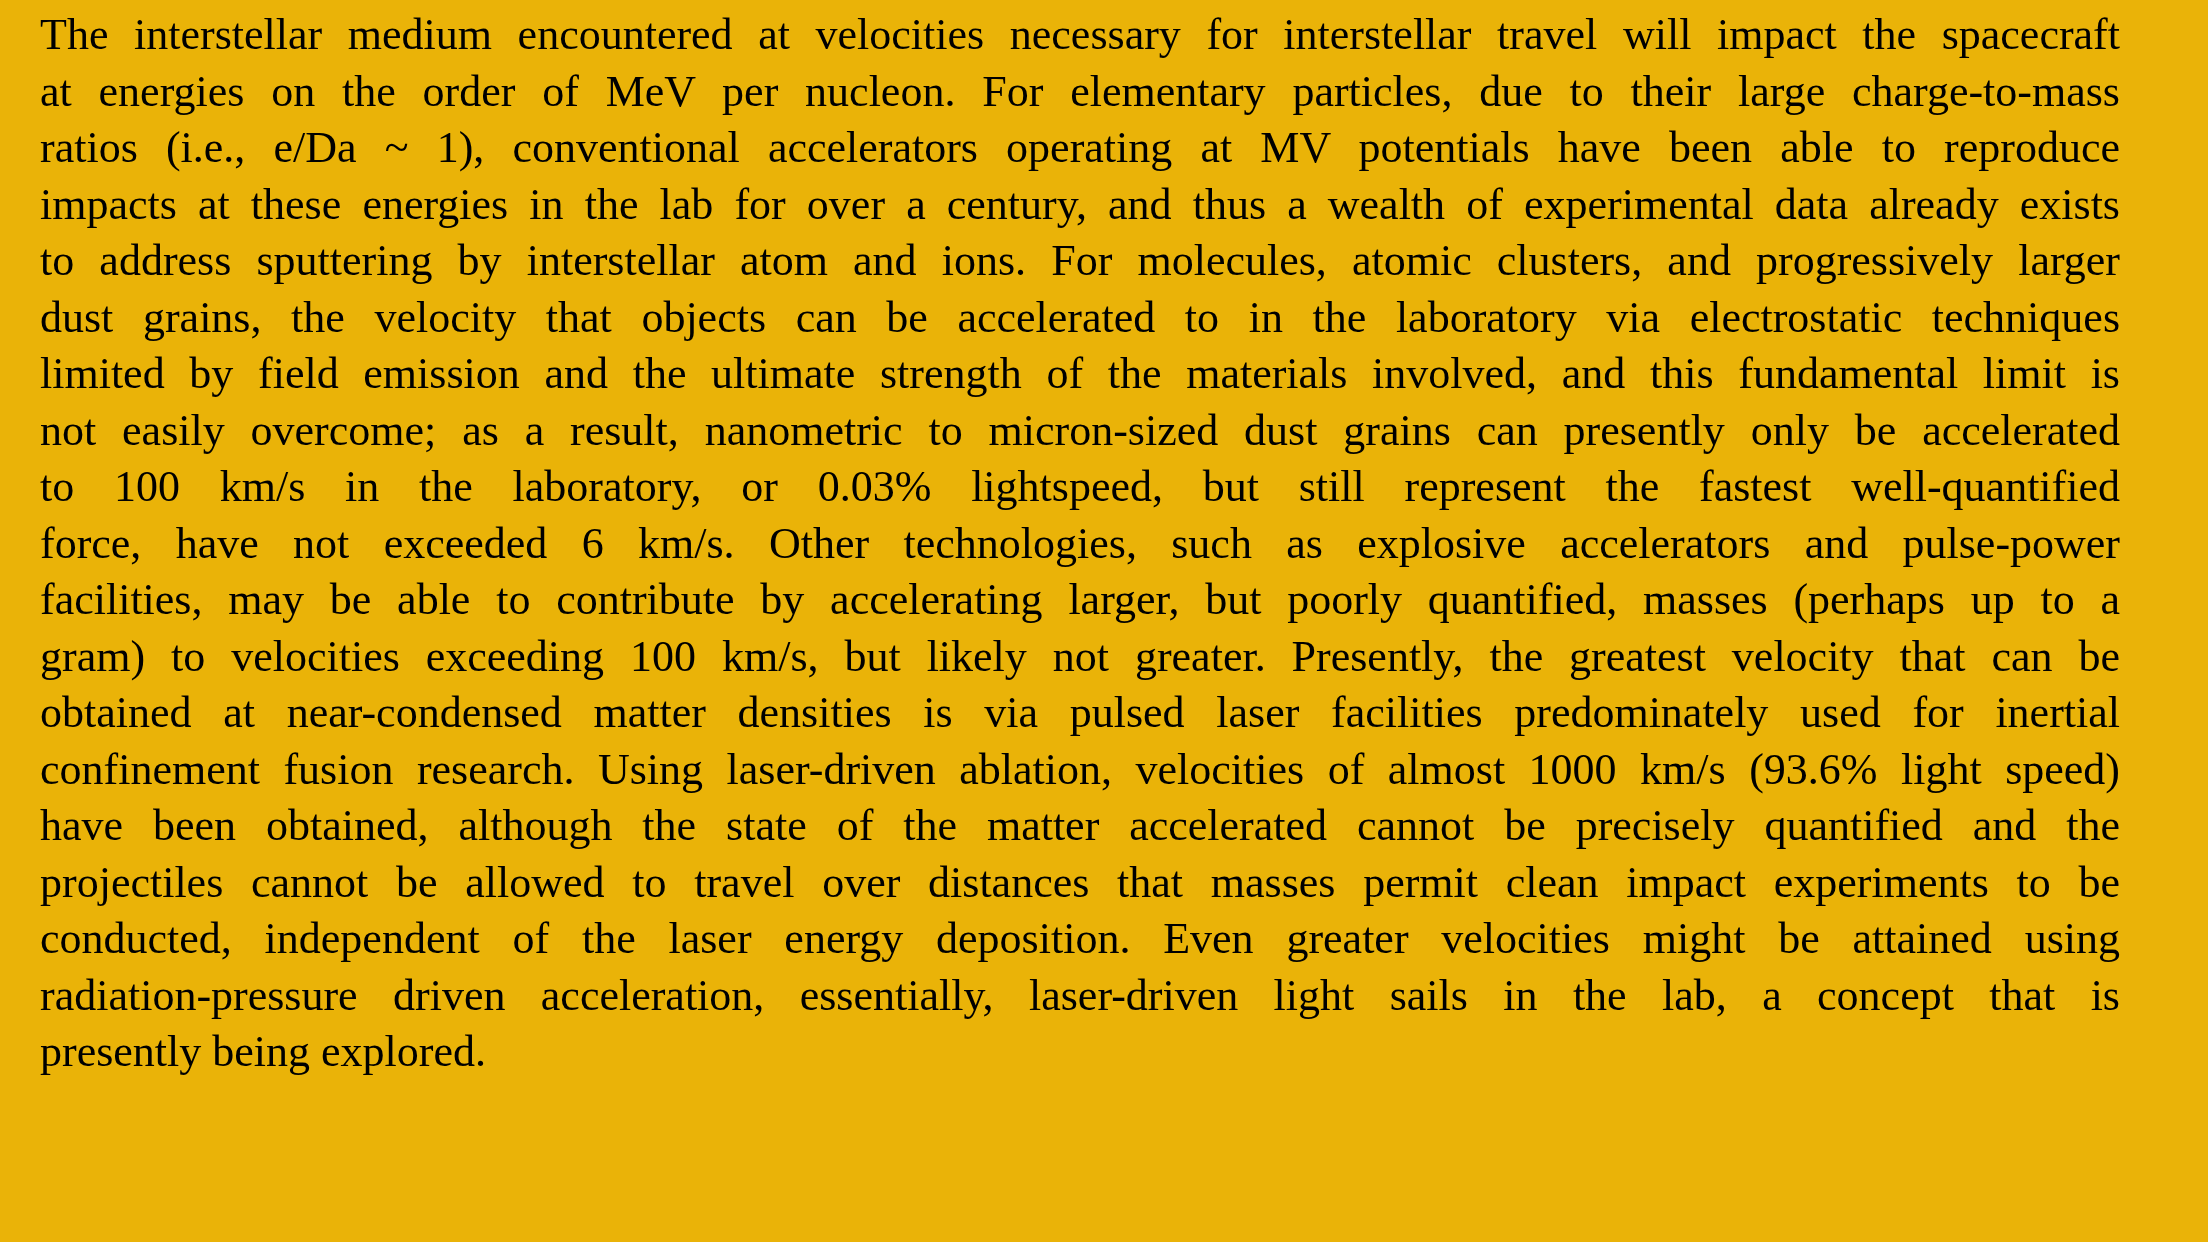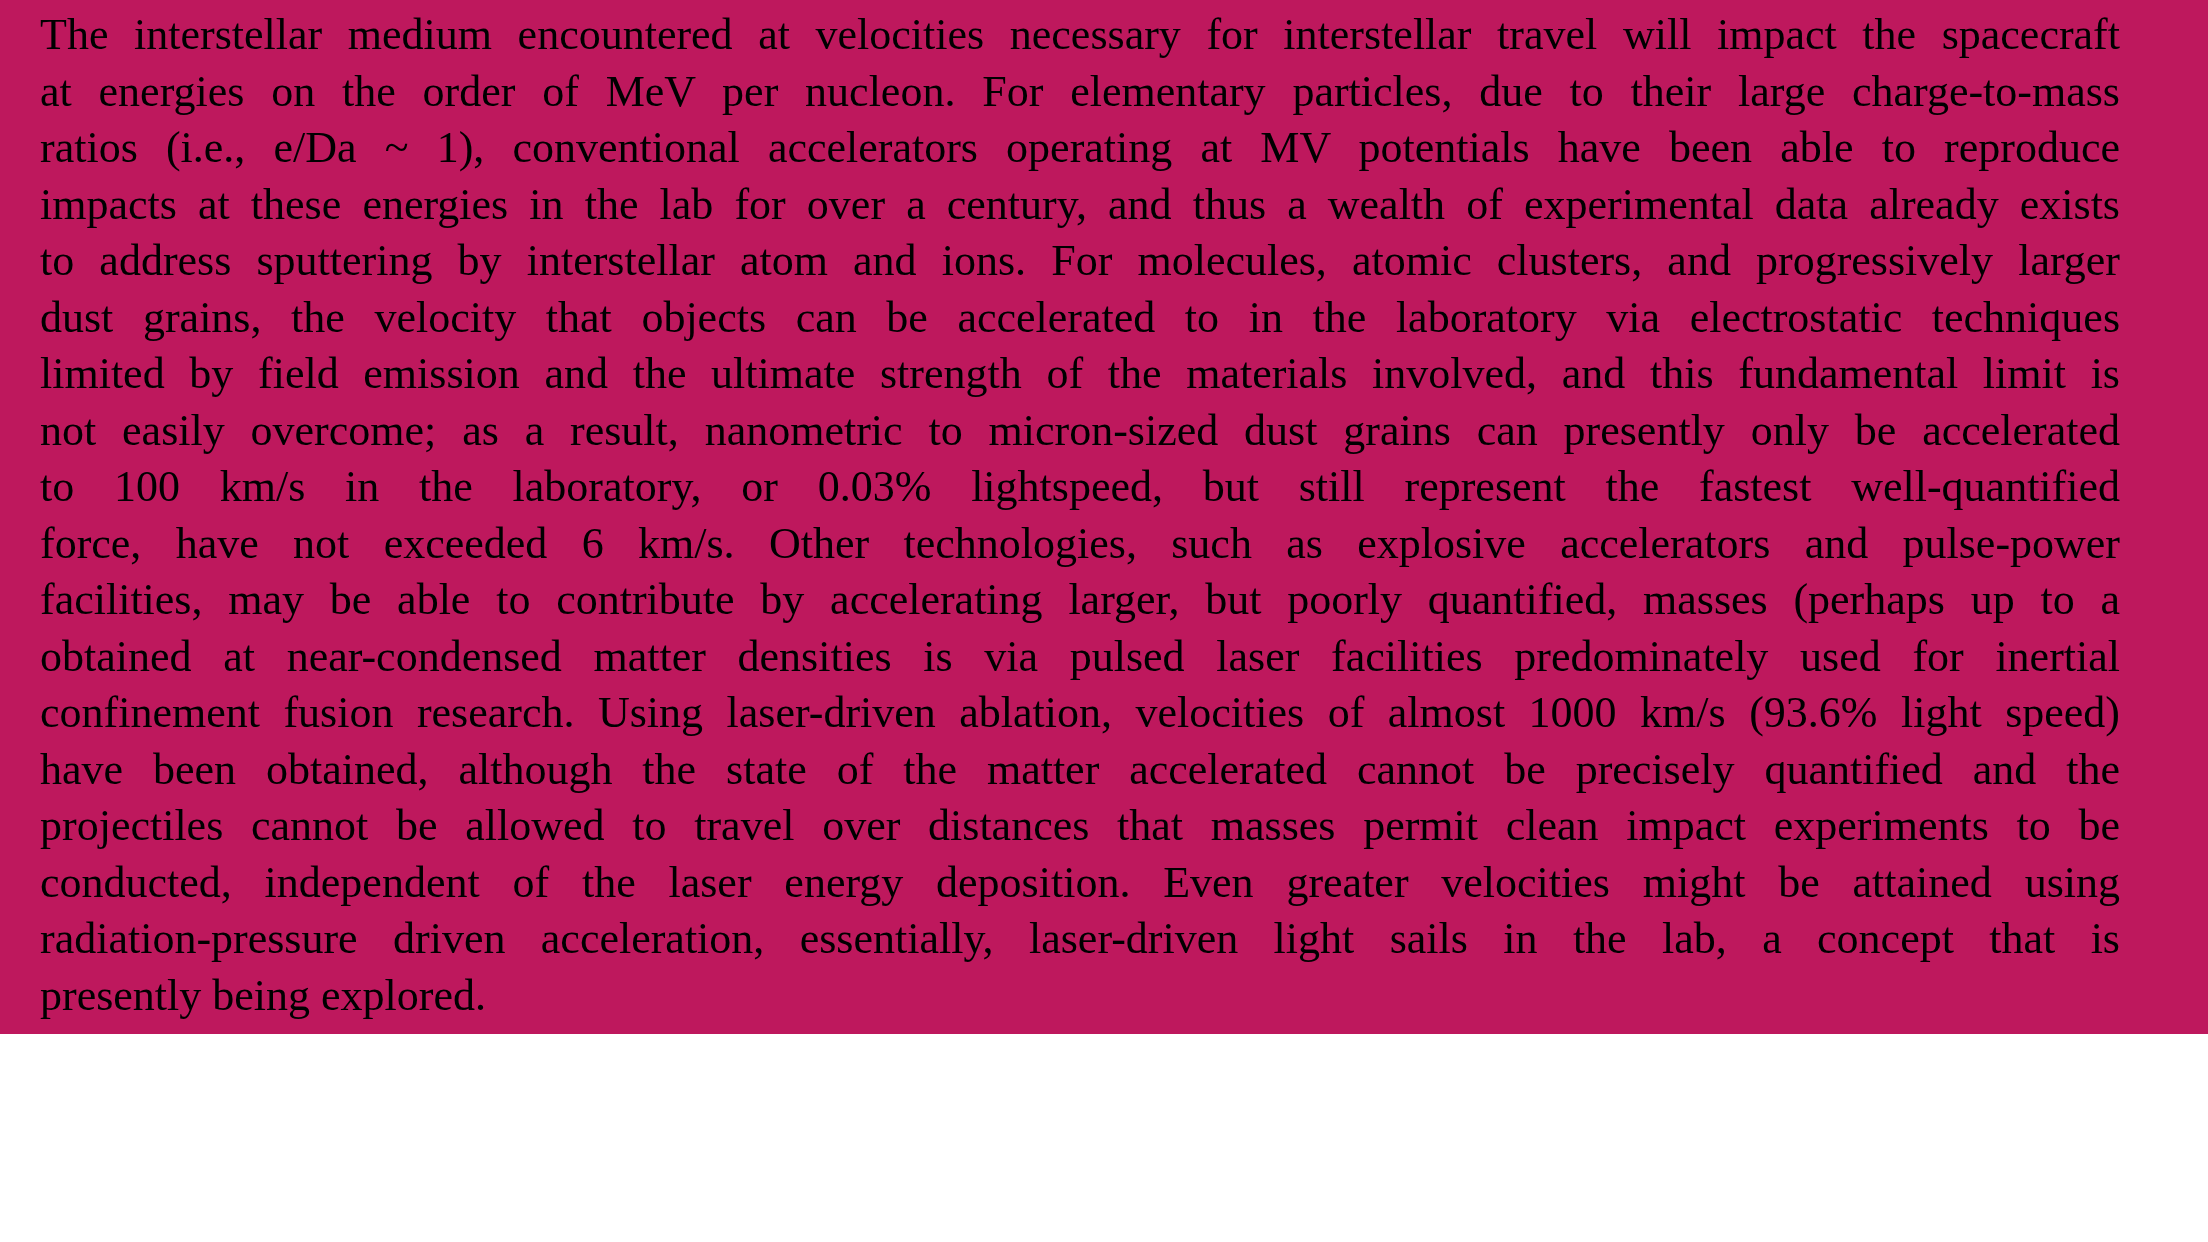--- a/index.html
+++ b/index.html
@@ -8,23 +8,23 @@
     background: #ffffff;
   }
   body {
     width: 2208px;
     height: 1242px;
     overflow: hidden;
   }
   .page {
     box-sizing: border-box;
     width: 2208px;
-    height: 1034px;
+    height: 1242px;
     padding: 7px 88px 8px 40px;
-    background: #be185d;
+    background: #eab308;
   }
   .paragraph {
     width: 100%;
   }
   .text-line {
     font-family: "Liberation Serif", serif;
     font-size: 44px;
     line-height: 56.5px;
     color: #000000;
     text-align: justify;
@@ -44,20 +44,21 @@
       <div class="text-line">at energies on the order of MeV per nucleon. For elementary particles, due to their large charge-to-mass</div>
       <div class="text-line">ratios (i.e., e/Da ~ 1), conventional accelerators operating at MV potentials have been able to reproduce</div>
       <div class="text-line">impacts at these energies in the lab for over a century, and thus a wealth of experimental data already exists</div>
       <div class="text-line">to address sputtering by interstellar atom and ions. For molecules, atomic clusters, and progressively larger</div>
       <div class="text-line">dust grains, the velocity that objects can be accelerated to in the laboratory via electrostatic techniques</div>
       <div class="text-line">limited by field emission and the ultimate strength of the materials involved, and this fundamental limit is</div>
       <div class="text-line">not easily overcome; as a result, nanometric to micron-sized dust grains can presently only be accelerated</div>
       <div class="text-line">to 100 km/s in the laboratory, or 0.03% lightspeed, but still represent the fastest well-quantified</div>
       <div class="text-line">force, have not exceeded 6 km/s. Other technologies, such as explosive accelerators and pulse-power</div>
       <div class="text-line">facilities, may be able to contribute by accelerating larger, but poorly quantified, masses (perhaps up to a</div>
+      <div class="text-line">gram) to velocities exceeding 100 km/s, but likely not greater. Presently, the greatest velocity that can be</div>
       <div class="text-line">obtained at near-condensed matter densities is via pulsed laser facilities predominately used for inertial</div>
       <div class="text-line">confinement fusion research. Using laser-driven ablation, velocities of almost 1000 km/s (93.6% light speed)</div>
       <div class="text-line">have been obtained, although the state of the matter accelerated cannot be precisely quantified and the</div>
       <div class="text-line">projectiles cannot be allowed to travel over distances that masses permit clean impact experiments to be</div>
       <div class="text-line">conducted, independent of the laser energy deposition. Even greater velocities might be attained using</div>
       <div class="text-line">radiation-pressure driven acceleration, essentially, laser-driven light sails in the lab, a concept that is</div>
       <div class="text-line last-line">presently being explored.</div>
     </div>
 </main>
 

